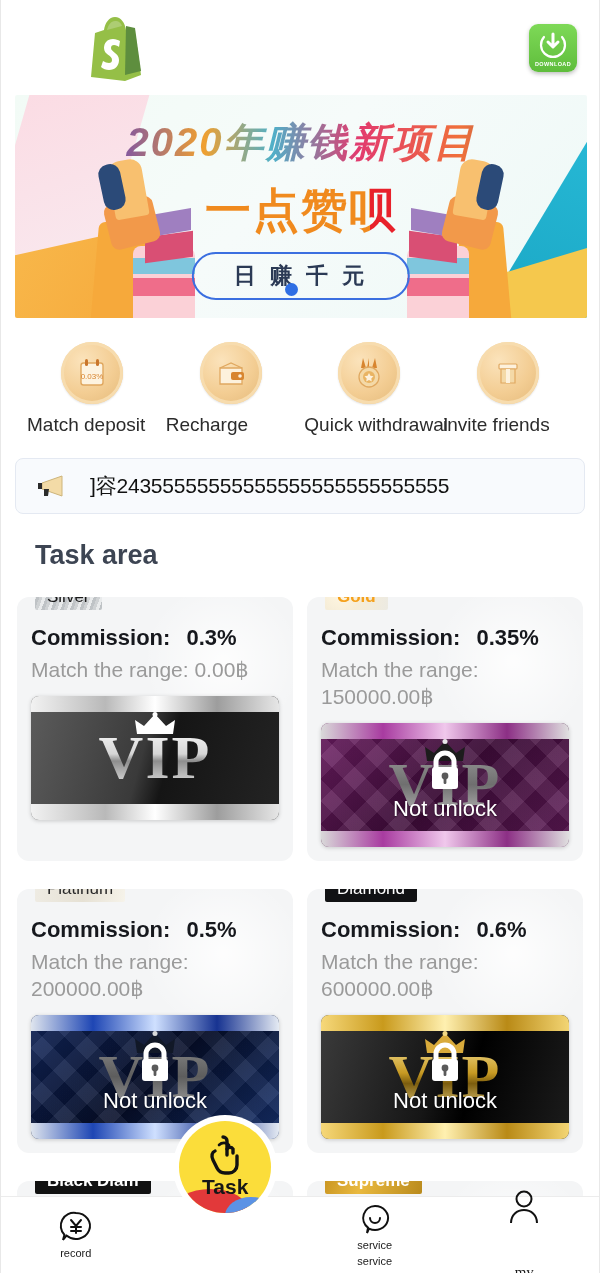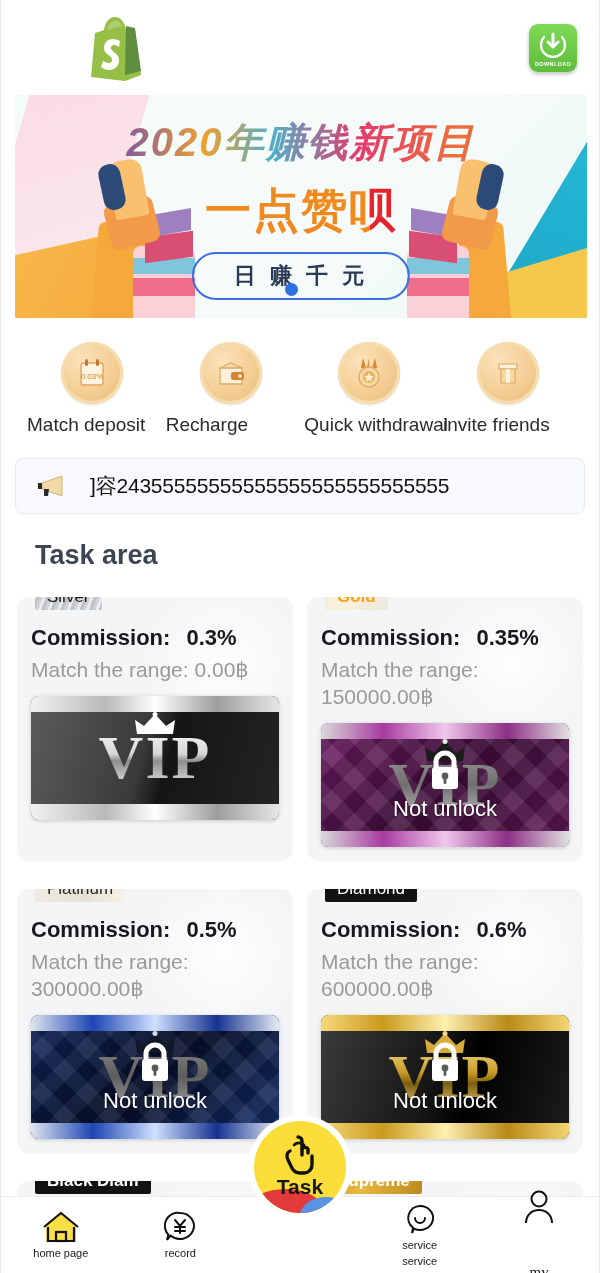--- a/index.html
+++ b/index.html
@@ -458,21 +458,21 @@
     </div>
 
     <div class="card">
       <span class="badge platinum">Platinum</span>
       <div class="commission">
         <span>Commission:</span>
         <span class="val">0.5%</span>
       </div>
       <div class="range">
         <span>Match the range:</span><br>
-        <span>300000.00฿</span>
+        <span>200000.00฿</span>
       </div>
       <div class="vipcard skin-blue">
         <span class="stripe-top"></span>
         <span class="stripe-bot"></span>
         <span class="crown">
           <svg viewBox="0 0 44 26" xmlns="http://www.w3.org/2000/svg">
             <path d="M4 22l-2-14 9 6 11-12 11 12 9-6-2 14z" fill="#111827"></path>
             <circle cx="22" cy="2.5" r="2.5" fill="#d8d8d8"></circle>
           </svg>
         </span>
@@ -548,31 +548,20 @@
         <span>Match the range:</span><br>
         <span>2000000.00฿</span>
       </div>
 
     </div>
 
   </div>
 
   <div class="tabbar">
 
-    <div class="tab">
-      <span>
-        <svg width="38" height="34" viewBox="0 0 38 34" xmlns="http://www.w3.org/2000/svg">
-          <path d="M19 3l15 13v16H4V16z" fill="#fbdd3a" opacity=".95"></path>
-          <path d="M2 17L19 3l17 14" fill="none" stroke="#111" stroke-width="2.2" stroke-linejoin="round"></path>
-          <path d="M6 17v14h26V17" fill="none" stroke="#111" stroke-width="2.2"></path>
-          <rect x="14" y="22" width="10" height="9" fill="none" stroke="#111" stroke-width="2.2"></rect>
-        </svg>
-      </span>
-      <div class="tab-label">home page</div>
-    </div>
 
     <div class="tab">
       <span>
         <svg width="34" height="34" viewBox="0 0 34 34" xmlns="http://www.w3.org/2000/svg">
           <path d="M17 3a14 13 0 1 1-9.5 22.6L4 30l1.4-5.2A13 13 0 0 1 17 3z" fill="none" stroke="#111" stroke-width="2"></path>
           <path d="M12 10l5 6 5-6M12 17h10M12 21h10M17 16v7" fill="none" stroke="#111" stroke-width="2" stroke-linecap="round"></path>
         </svg>
       </span>
       <div class="tab-label">record</div>
     </div>

